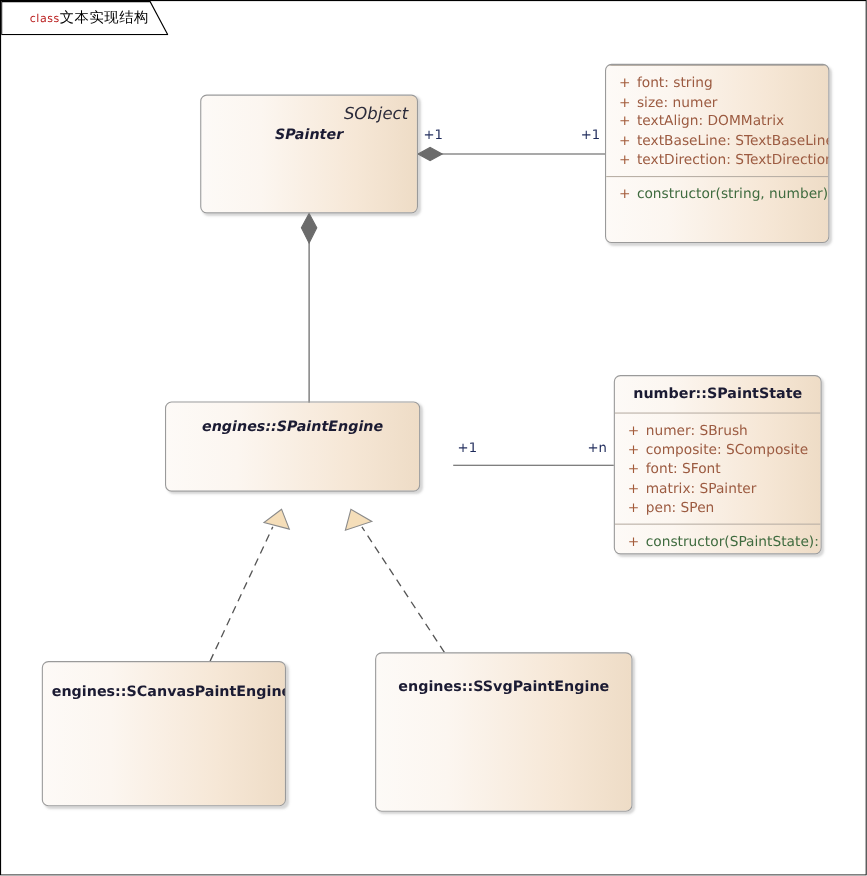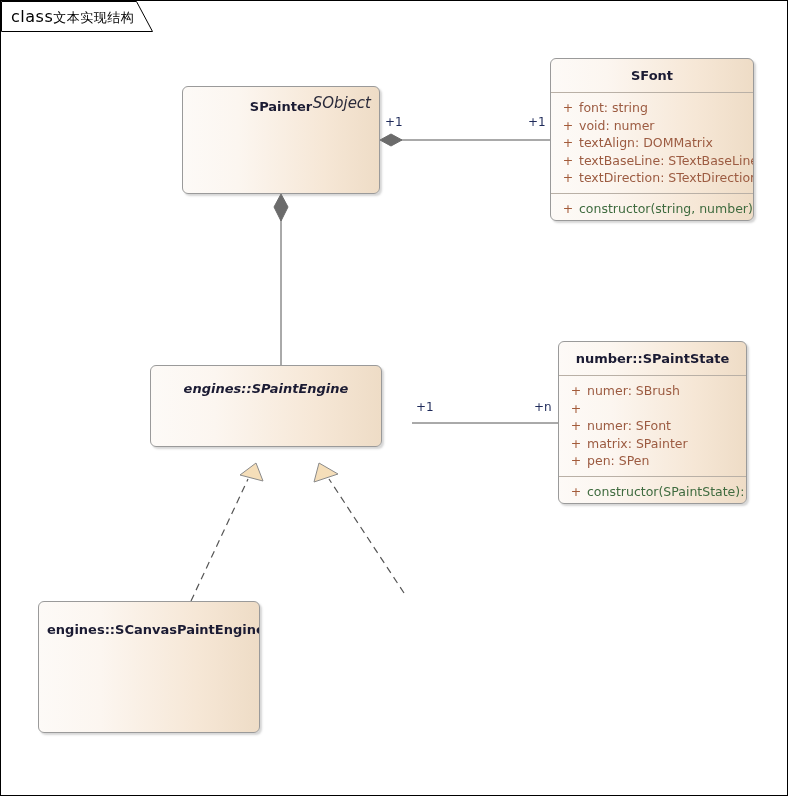--- a/index.html
+++ b/index.html
@@ -27,23 +27,24 @@
   #title-tab svg { position:absolute; left:0; top:0; }
   #title-tab .tab-text {
     position: absolute;
     left: 10px; top: 6px;
     font-size: 13px;
     color: #000000;
     white-space: nowrap;
     letter-spacing: 0.5px;
   }
   #title-tab .tab-text .en {
-    color: #000000;
-    font-size: 16px;
+    color: #b91c1c;
+    font-size: 10px;
     font-family: "DejaVu Sans", "Liberation Sans", sans-serif;
+    margin-left: 16px;
   }
 
   
   #links {
     position: absolute;
     left: 0; top: 0;
     width: 788px; height: 796px;
     z-index: 5;
   }
 
@@ -98,21 +99,21 @@
   .cls .meth { color: #3f6b3f; }
 
   
   #box-spainter        { left: 181px; top:  85px; width: 198px; height: 108px; }
   #box-sfont           { left: 549px; top:  57px; width: 204px; height: 163px; }
   #box-spaintengine    { left: 149px; top: 364px; width: 232px; height:  82px; }
   #box-spaintstate     { left: 557px; top: 340px; width: 189px; height: 163px; }
   #box-scanvasengine   { left:  37px; top: 600px; width: 222px; height: 132px; }
   #box-ssvgengine      { left: 340px; top: 592px; width: 234px; height: 145px; }
 
-  #box-spainter .hdr   { padding-top: 12px; }
+  #box-spainter .hdr   { padding-top: 28px; font-style: italic; }
   #box-spaintengine .hdr { padding-top: 15px; }
   #box-scanvasengine .hdr { padding-top: 20px; }
   #box-ssvgengine .hdr { padding-top: 23px; }
 
   
   .mult {
     position: absolute;
     font-size: 12px;
     color: #1e2a5a;
     z-index: 20;
@@ -163,30 +164,29 @@
       <span class="en">class</span><span>文本实现结构</span>
     </div>
   </div>
 
   <div class="cls" id="box-spainter">
     <div class="stereo">SObject</div>
     <div class="hdr">SPainter</div>
   </div>
 
   <div class="cls" id="box-sfont">
-    <div class="hdr">SFont</div>
     <div class="sep"></div>
     <div class="sect">
       <div class="row">
         <span class="vis">+</span>
         <span class="attr">font: string</span>
       </div>
       <div class="row">
         <span class="vis">+</span>
-        <span class="attr">void: numer</span>
+        <span class="attr">size: numer</span>
       </div>
       <div class="row">
         <span class="vis">+</span>
         <span class="attr">textAlign: DOMMatrix</span>
       </div>
       <div class="row">
         <span class="vis">+</span>
         <span class="attr">textBaseLine: STextBaseLine</span>
       </div>
       <div class="row">
@@ -210,24 +210,25 @@
   <div class="cls" id="box-spaintstate">
     <div class="hdr">number::SPaintState</div>
     <div class="sep"></div>
     <div class="sect">
       <div class="row">
         <span class="vis">+</span>
         <span class="attr">numer: SBrush</span>
       </div>
       <div class="row">
         <span class="vis">+</span>
-      </div>
-      <div class="row">
-        <span class="vis">+</span>
-        <span class="attr">numer: SFont</span>
+        <span class="attr">composite: SComposite</span>
+      </div>
+      <div class="row">
+        <span class="vis">+</span>
+        <span class="attr">font: SFont</span>
       </div>
       <div class="row">
         <span class="vis">+</span>
         <span class="attr">matrix: SPainter</span>
       </div>
       <div class="row">
         <span class="vis">+</span>
         <span class="attr">pen: SPen</span>
       </div>
     </div>
@@ -237,19 +238,22 @@
         <span class="vis">+</span>
         <span class="meth">constructor(SPaintState): void</span>
       </div>
     </div>
   </div>
 
   <div class="cls" id="box-scanvasengine">
     <div class="hdr">engines::SCanvasPaintEngine</div>
   </div>
 
+  <div class="cls" id="box-ssvgengine">
+    <div class="hdr">engines::SSvgPaintEngine</div>
+  </div>
 
   <div class="mult" id="mult-a1">+1</div>
   <div class="mult" id="mult-a2">+1</div>
   <div class="mult" id="mult-b1">+1</div>
   <div class="mult" id="mult-b2">+n</div>
 
 </div>
 
 </body></html>

